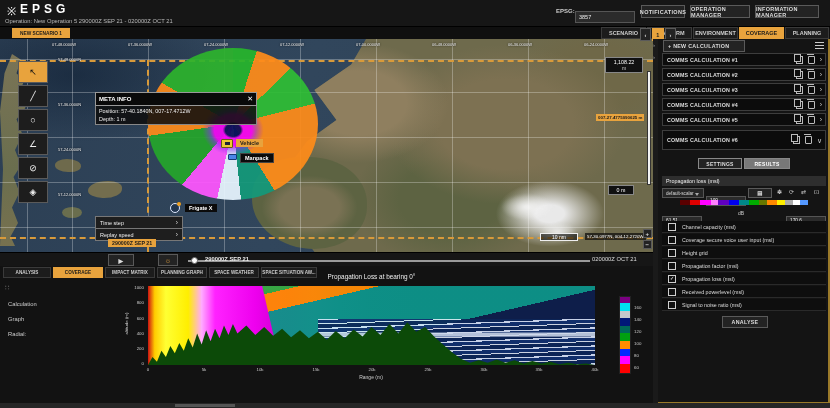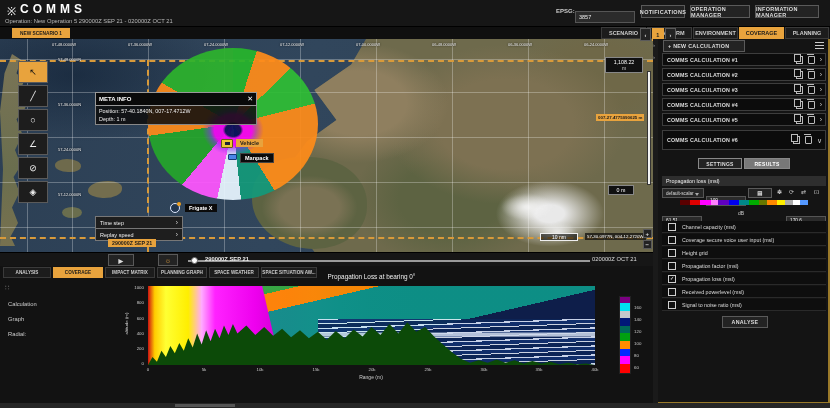--- a/index.html
+++ b/index.html
@@ -37,21 +37,21 @@
   .dashv{border-left:2px dashed #d89a3a;}
   .dashh{border-top:2px dashed #d89a3a;}
 </style>
 </head>
 <body>
 
 <div class="frame">
 
   <div class="abs" style="left:0;top:0;width:830px;height:27px;background:#161616;border-bottom:1px solid #000;">
     <span class="abs" style="left:7px;top:3px;font-size:11px;color:#fff;">※</span>
-    <span class="abs" style="left:20px;top:2px;font-size:12px;font-weight:bold;color:#fff;letter-spacing:4px;">COMMS</span>
+    <span class="abs" style="left:20px;top:2px;font-size:12px;font-weight:bold;color:#fff;letter-spacing:4px;">EPSG</span>
     <span class="abs" style="left:5px;top:18px;font-size:5.8px;color:#b9b9b9;">Operation: New Operation 5 290000Z SEP 21 - 020000Z OCT 21</span>
     <span class="abs" style="left:556px;top:8px;font-size:6px;color:#ccc;font-weight:bold;">EPSG:</span>
     <span class="abs" style="left:575px;top:5px;width:60px;height:12px;">
       <input class="inp" value="3857" style="">
     </span>
     <div class="abs btn" style="left:641px;top:5px;width:44px;height:13px;">NOTIFICATIONS</div>
     <div class="abs btn" style="left:690px;top:5px;width:60px;height:13px;">OPERATION MANAGER</div>
     <div class="abs btn" style="left:755px;top:5px;width:64px;height:13px;">INFORMATION MANAGER</div>
   </div>
 

